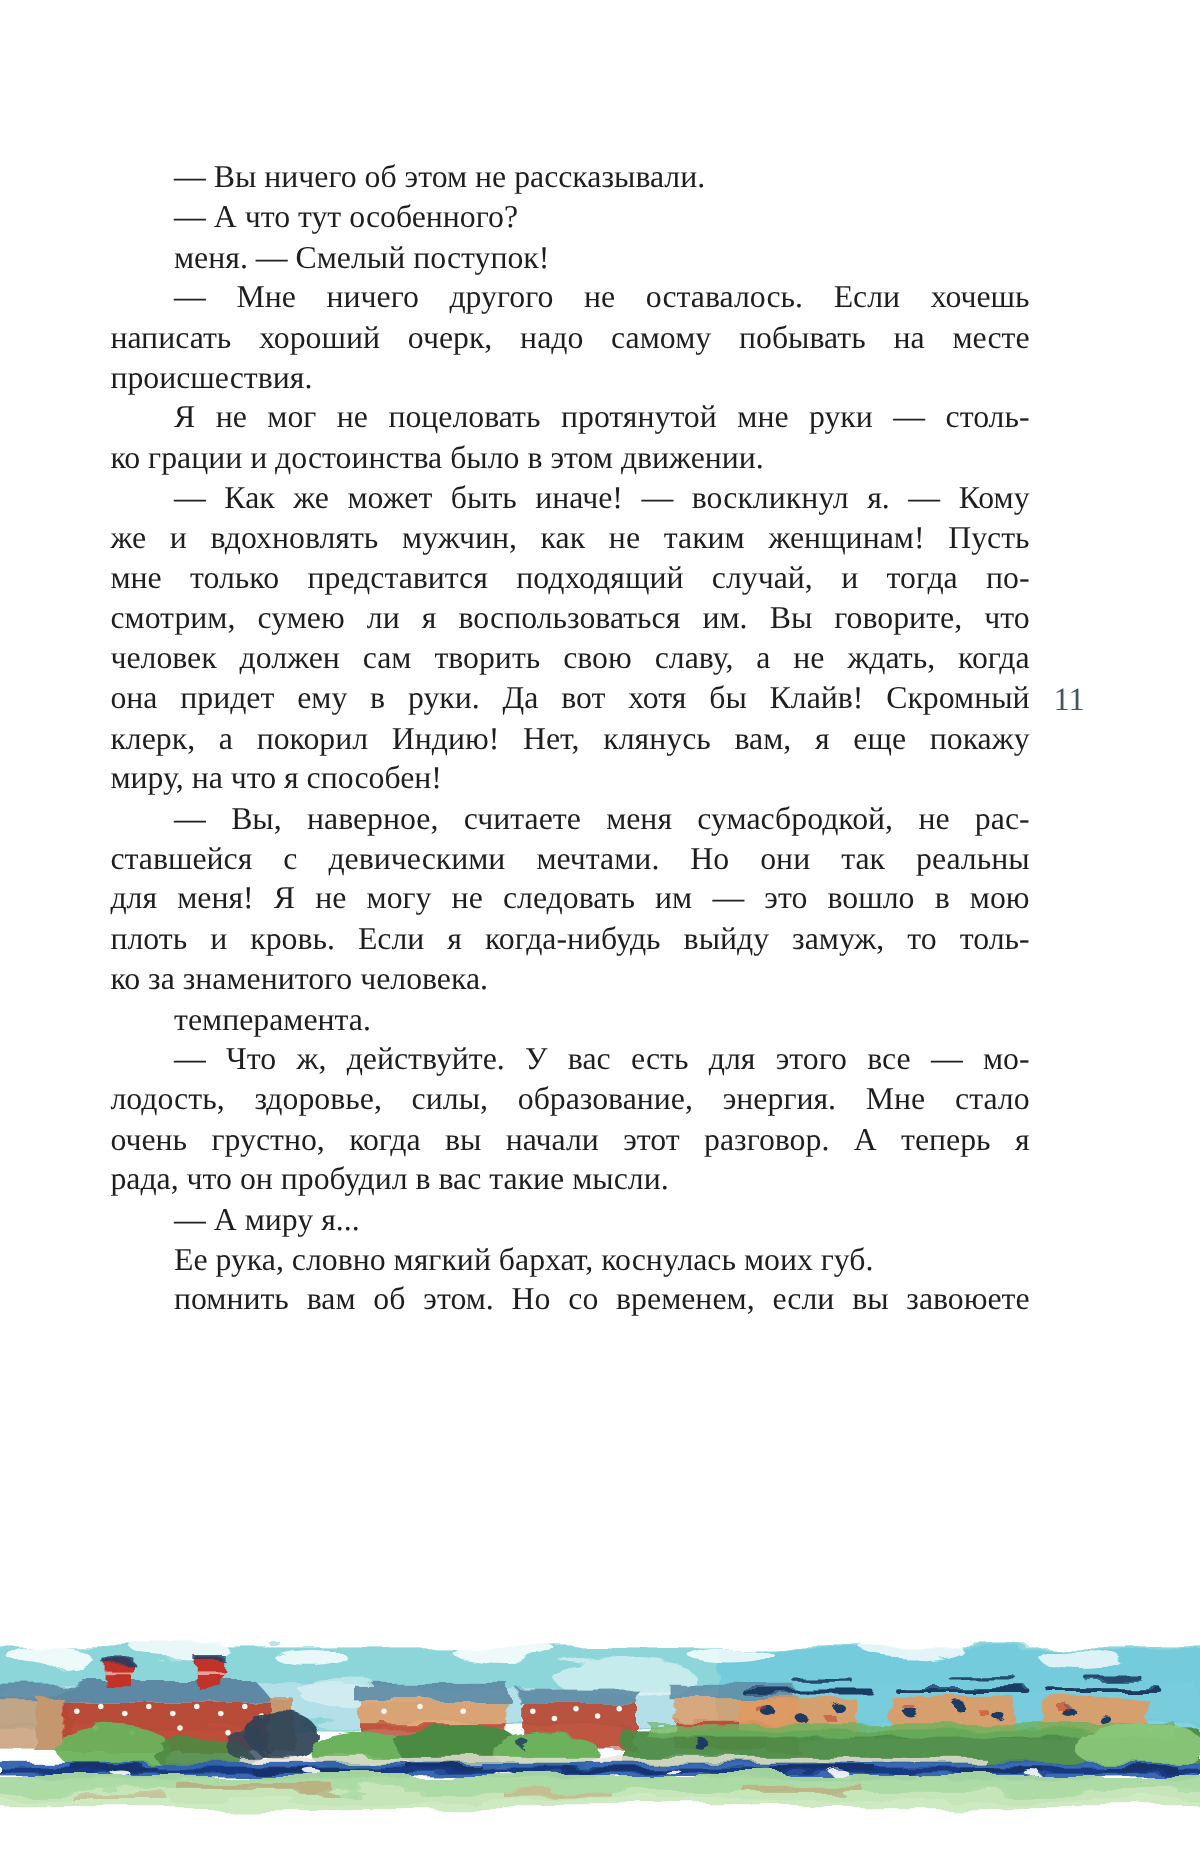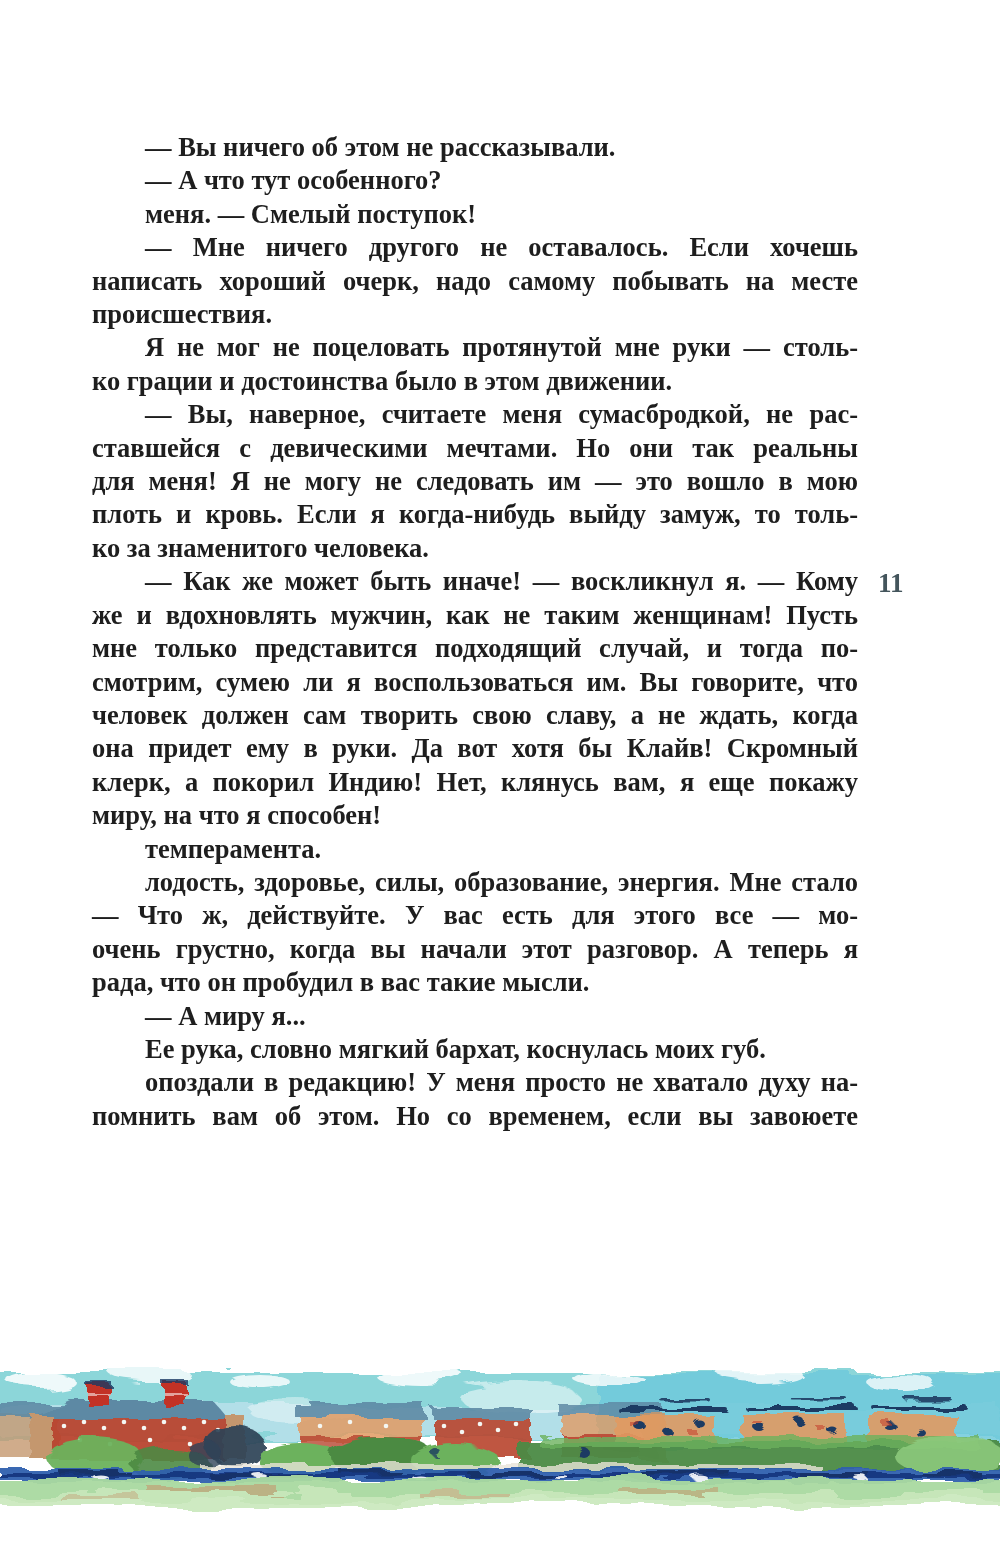--- a/index.html
+++ b/index.html
@@ -3,21 +3,21 @@
 <meta charset="utf-8">
 <title>Book page</title>
 <style>
   html,body{margin:0;padding:0;}
   body{
     width:1000px;height:1552px;
     background:var(--c-page_bg,#ffffff);
     font-family:"Liberation Serif","DejaVu Serif",serif;
     overflow:hidden;
   }
-  .page{position:relative;width:1000px;height:1104px;background:var(--c-page_bg,#ffffff);font-weight:bold;}
+  .page{position:relative;width:1000px;height:1104px;background:var(--c-page_bg,#ffffff);}
   .text-block{
     position:absolute;left:92px;top:131px;width:766px;
     font-size:26.5px;line-height:33.4px;
     color:var(--c-text,#1e1e1e);
   }
   .para{margin:0;}
   .line{white-space:nowrap;}
   .line.j{text-align:justify;text-align-last:justify;}
   .para .line:first-child{padding-left:53px;}
   .page-number{
@@ -64,53 +64,52 @@
       <div class="para">
         <div class="line j">— Мне ничего другого не оставалось. Если хочешь</div>
         <div class="line j">написать хороший очерк, надо самому побывать на месте</div>
         <div class="line">происшествия.</div>
       </div>
       <div class="para">
         <div class="line j">Я не мог не поцеловать протянутой мне руки — столь-</div>
         <div class="line">ко грации и достоинства было в этом движении.</div>
       </div>
       <div class="para">
-        <div class="line j">— Вы, наверное, считаете меня сумасбродкой, не рас-</div>
-        <div class="line j">ставшейся с девическими мечтами. Но они так реальны</div>
-        <div class="line j">для меня! Я не могу не следовать им — это вошло в мою</div>
-        <div class="line j">плоть и кровь. Если я когда-нибудь выйду замуж, то толь-</div>
-        <div class="line">ко за знаменитого человека.</div>
-      </div>
-      <div class="para">
         <div class="line j">— Как же может быть иначе! — воскликнул я. — Кому</div>
         <div class="line j">же и вдохновлять мужчин, как не таким женщинам! Пусть</div>
         <div class="line j">мне только представится подходящий случай, и тогда по-</div>
         <div class="line j">смотрим, сумею ли я воспользоваться им. Вы говорите, что</div>
         <div class="line j">человек должен сам творить свою славу, а не ждать, когда</div>
         <div class="line j">она придет ему в руки. Да вот хотя бы Клайв! Скромный</div>
         <div class="line j">клерк, а покорил Индию! Нет, клянусь вам, я еще покажу</div>
         <div class="line">миру, на что я способен!</div>
       </div>
       <div class="para">
+        <div class="line j">— Вы, наверное, считаете меня сумасбродкой, не рас-</div>
+        <div class="line j">ставшейся с девическими мечтами. Но они так реальны</div>
+        <div class="line j">для меня! Я не могу не следовать им — это вошло в мою</div>
+        <div class="line j">плоть и кровь. Если я когда-нибудь выйду замуж, то толь-</div>
+        <div class="line">ко за знаменитого человека.</div>
+      </div>
+      <div class="para">
         <div class="line">темперамента.</div>
       </div>
       <div class="para">
+        <div class="line j">— Что ж, действуйте. У вас есть для этого все — мо-</div>
         <div class="line j">лодость, здоровье, силы, образование, энергия. Мне стало</div>
-        <div class="line j">— Что ж, действуйте. У вас есть для этого все — мо-</div>
         <div class="line j">очень грустно, когда вы начали этот разговор. А теперь я</div>
         <div class="line">рада, что он пробудил в вас такие мысли.</div>
       </div>
       <div class="para">
         <div class="line">— А миру я...</div>
       </div>
       <div class="para">
         <div class="line">Ее рука, словно мягкий бархат, коснулась моих губ.</div>
       </div>
       <div class="para">
-        <div class="line j">опоздали в редакцию! У меня просто не хватало духу на-</div>
         <div class="line j">помнить вам об этом. Но со временем, если вы завоюете</div>
       </div>
     </div>
 
   <div class="page-number">11</div>
 
   <div class="illustration">
     <svg viewBox="0 0 1000 156" preserveAspectRatio="none">
       <defs>
         <filter id="wcA" x="-8%" y="-25%" width="116%" height="150%">

